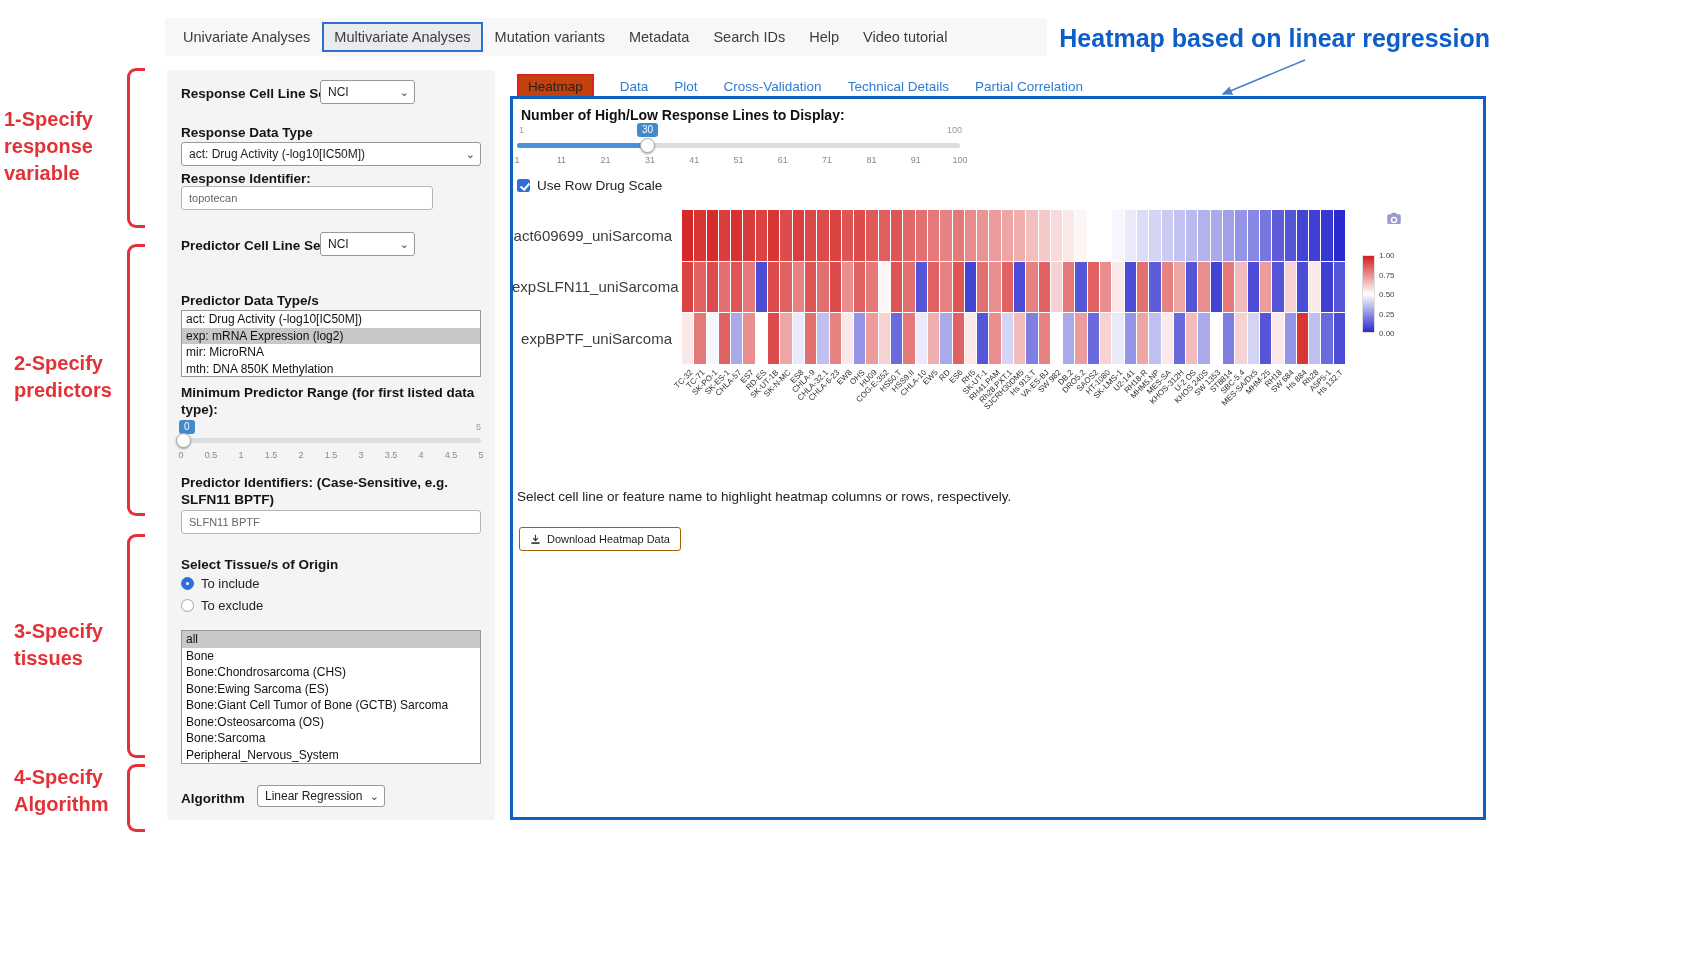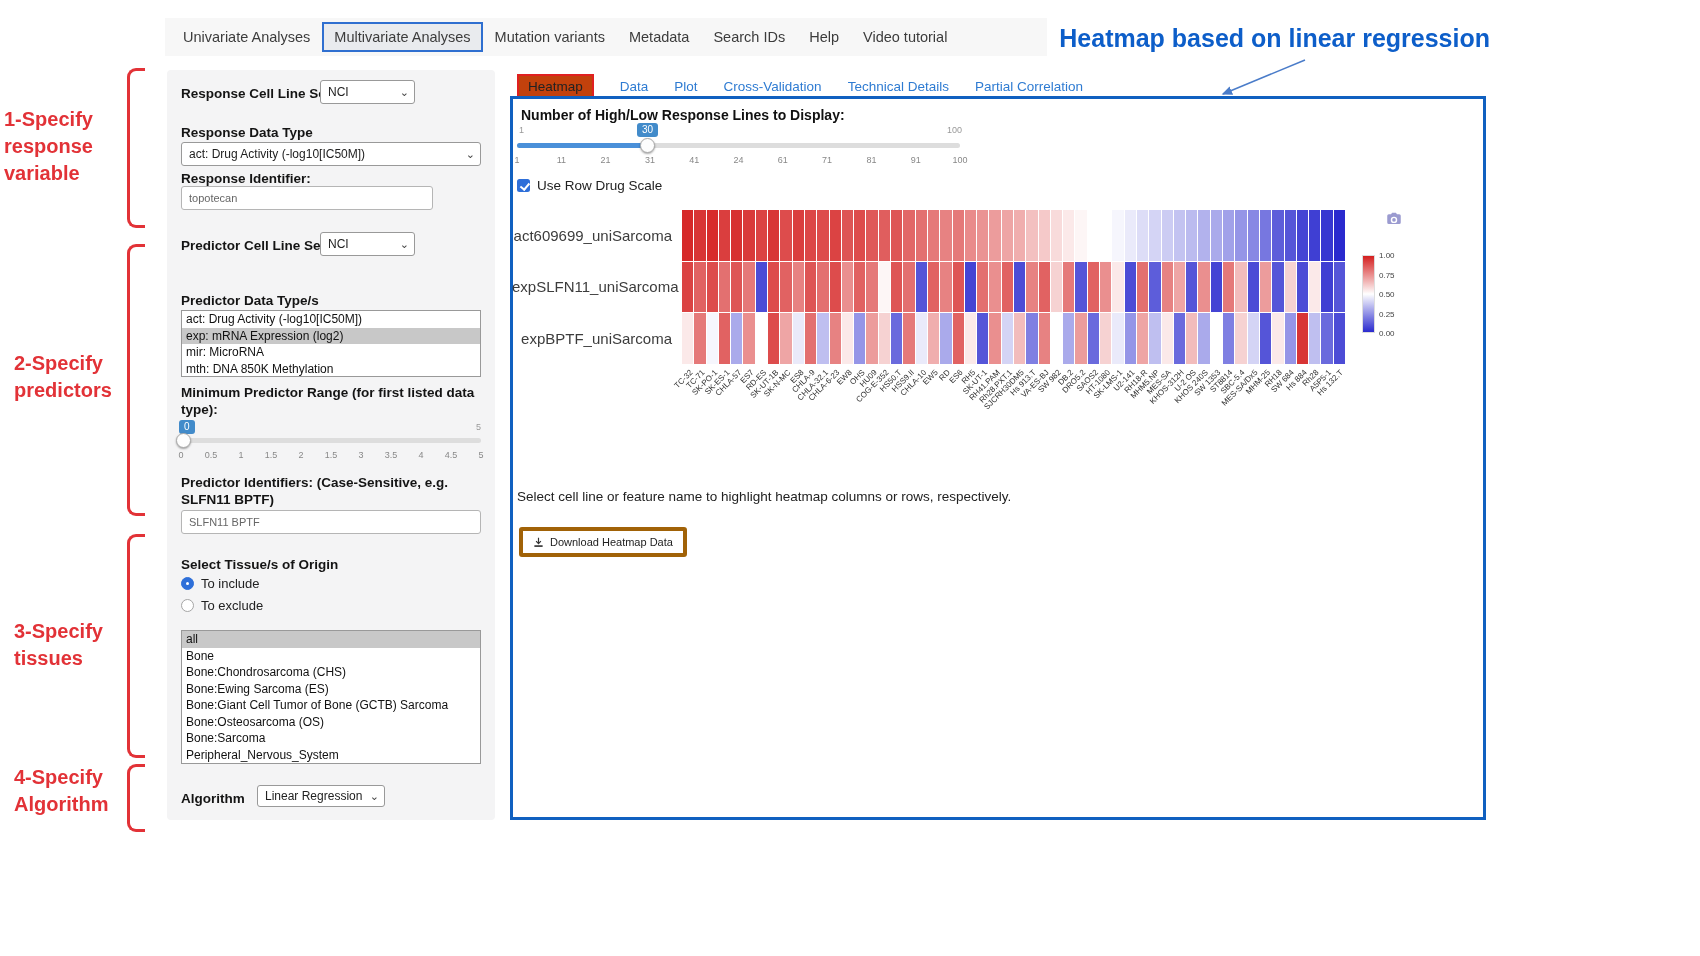--- a/index.html
+++ b/index.html
@@ -60,21 +60,21 @@
   .hm-rowlabel { position:absolute; right:5px; width:160px; text-align:right; font-size:15px; color:#3c3c3c; }
   .hm-collabels { position:absolute; left:169px; top:267px; width:663px; height:95px; }
   .hm-tick { position:absolute; top:0; width:0; }
   .hm-tick span { position:absolute; right:0; top:2px; white-space:nowrap; transform:rotate(-45deg); transform-origin:100% 0; font-size:8px; color:#333; }
   .colorbar { position:absolute; left:849px; top:156px; width:13px; height:78px; border:1px solid #ddd; }
   .colorbar-ticks { position:absolute; left:866px; top:152px; width:34px; height:90px; }
   .colorbar-ticks span { position:absolute; font-size:8px; color:#444; left:0; }
   .camera { position:absolute; left:872px; top:110px; cursor:pointer; }
 
   .hint { position:absolute; font-size:13.5px; color:#222; }
-  .dl-btn { position:absolute; display:inline-flex; align-items:center; gap:6px; border:4px solid #a16207; border-radius:3px; background:#fff; font-size:11px; color:#222; padding:5px 10px; cursor:pointer; }
+  .dl-btn { position:absolute; display:inline-flex; align-items:center; gap:6px; border:1px solid #a16207; border-radius:3px; background:#fff; font-size:11px; color:#222; padding:5px 10px; cursor:pointer; }
 </style>
 </head>
 <body>
 
 <div class="page">
 
   <div class="nav">
       <div class="nav-item">Univariate Analyses</div>
       <div class="nav-item active">Multivariate Analyses</div>
       <div class="nav-item">Mutation variants</div>
@@ -216,21 +216,21 @@
     <div class="slider-track" style="left:4px;top:44px;width:443px"></div>
     <div class="slider-fill" style="left:4px;top:44px;width:130px"></div>
     <div class="slider-badge" style="left:124px;top:24px">30</div>
     <div class="slider-handle" style="left:127px;top:39px"></div>
     <div class="slider-ticks" style="left:4px;top:56px;width:443px">
         <span style="left: 0%;">1</span>
         <span style="left: 10%;">11</span>
         <span style="left: 20%;">21</span>
         <span style="left: 30%;">31</span>
         <span style="left: 40%;">41</span>
-        <span style="left: 50%;">24</span>
+        <span style="left: 50%;">51</span>
         <span style="left: 60%;">61</span>
         <span style="left: 70%;">71</span>
         <span style="left: 80%;">81</span>
         <span style="left: 90%;">91</span>
         <span style="left: 100%;">100</span>
       </div>
 
     <div class="cb-row" style="left:4px;top:79px">
       <span class="cb"></span>
       <span>Use Row Drug Scale</span>

